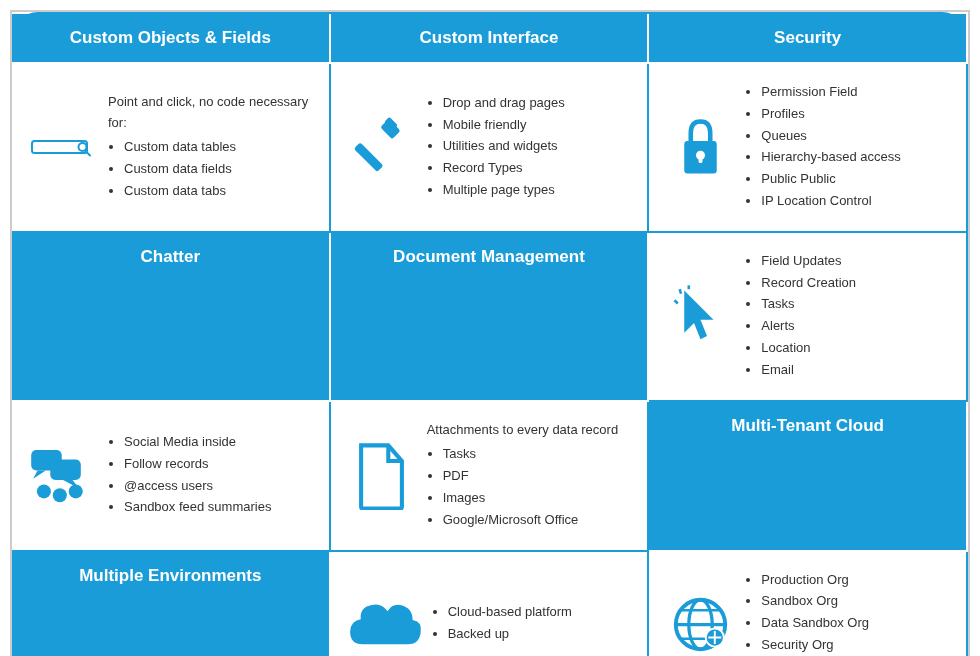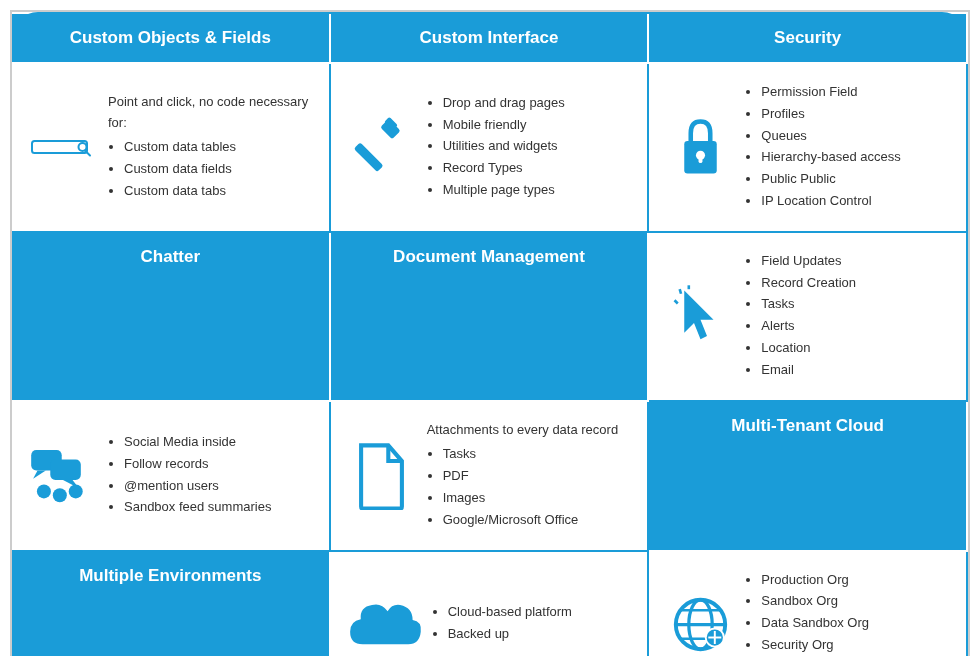--- a/index.html
+++ b/index.html
@@ -168,21 +168,21 @@
       <polygon points="70,52 80,65 55,52" fill="#1a9cd8"></polygon>
       <circle cx="25" cy="70" r="11" fill="#1a9cd8"></circle>
       <circle cx="50" cy="76" r="11" fill="#1a9cd8"></circle>
       <circle cx="75" cy="70" r="11" fill="#1a9cd8"></circle>
     </svg>
         </div>
         <div class="text-area">
           <ul>
             <li>Social Media inside</li>
             <li>Follow records</li>
-            <li>@mention users</li>
+            <li>@access users</li>
             <li>Sandbox feed summaries</li>
           </ul>
         </div>
       </div>
       <div class="cell-content">
         <div class="icon-area">
           <svg xmlns="http://www.w3.org/2000/svg" width="55" height="68" viewBox="0 0 80 100">
       <path d="M10,5 L10,95 Q10,98 13,98 L67,98 Q70,98 70,95 L70,28 L50,5 Z" fill="none" stroke="#1a9cd8" stroke-width="6"></path>
       <polyline points="50,5 50,28 70,28" fill="none" stroke="#1a9cd8" stroke-width="6"></polyline>
     </svg>

